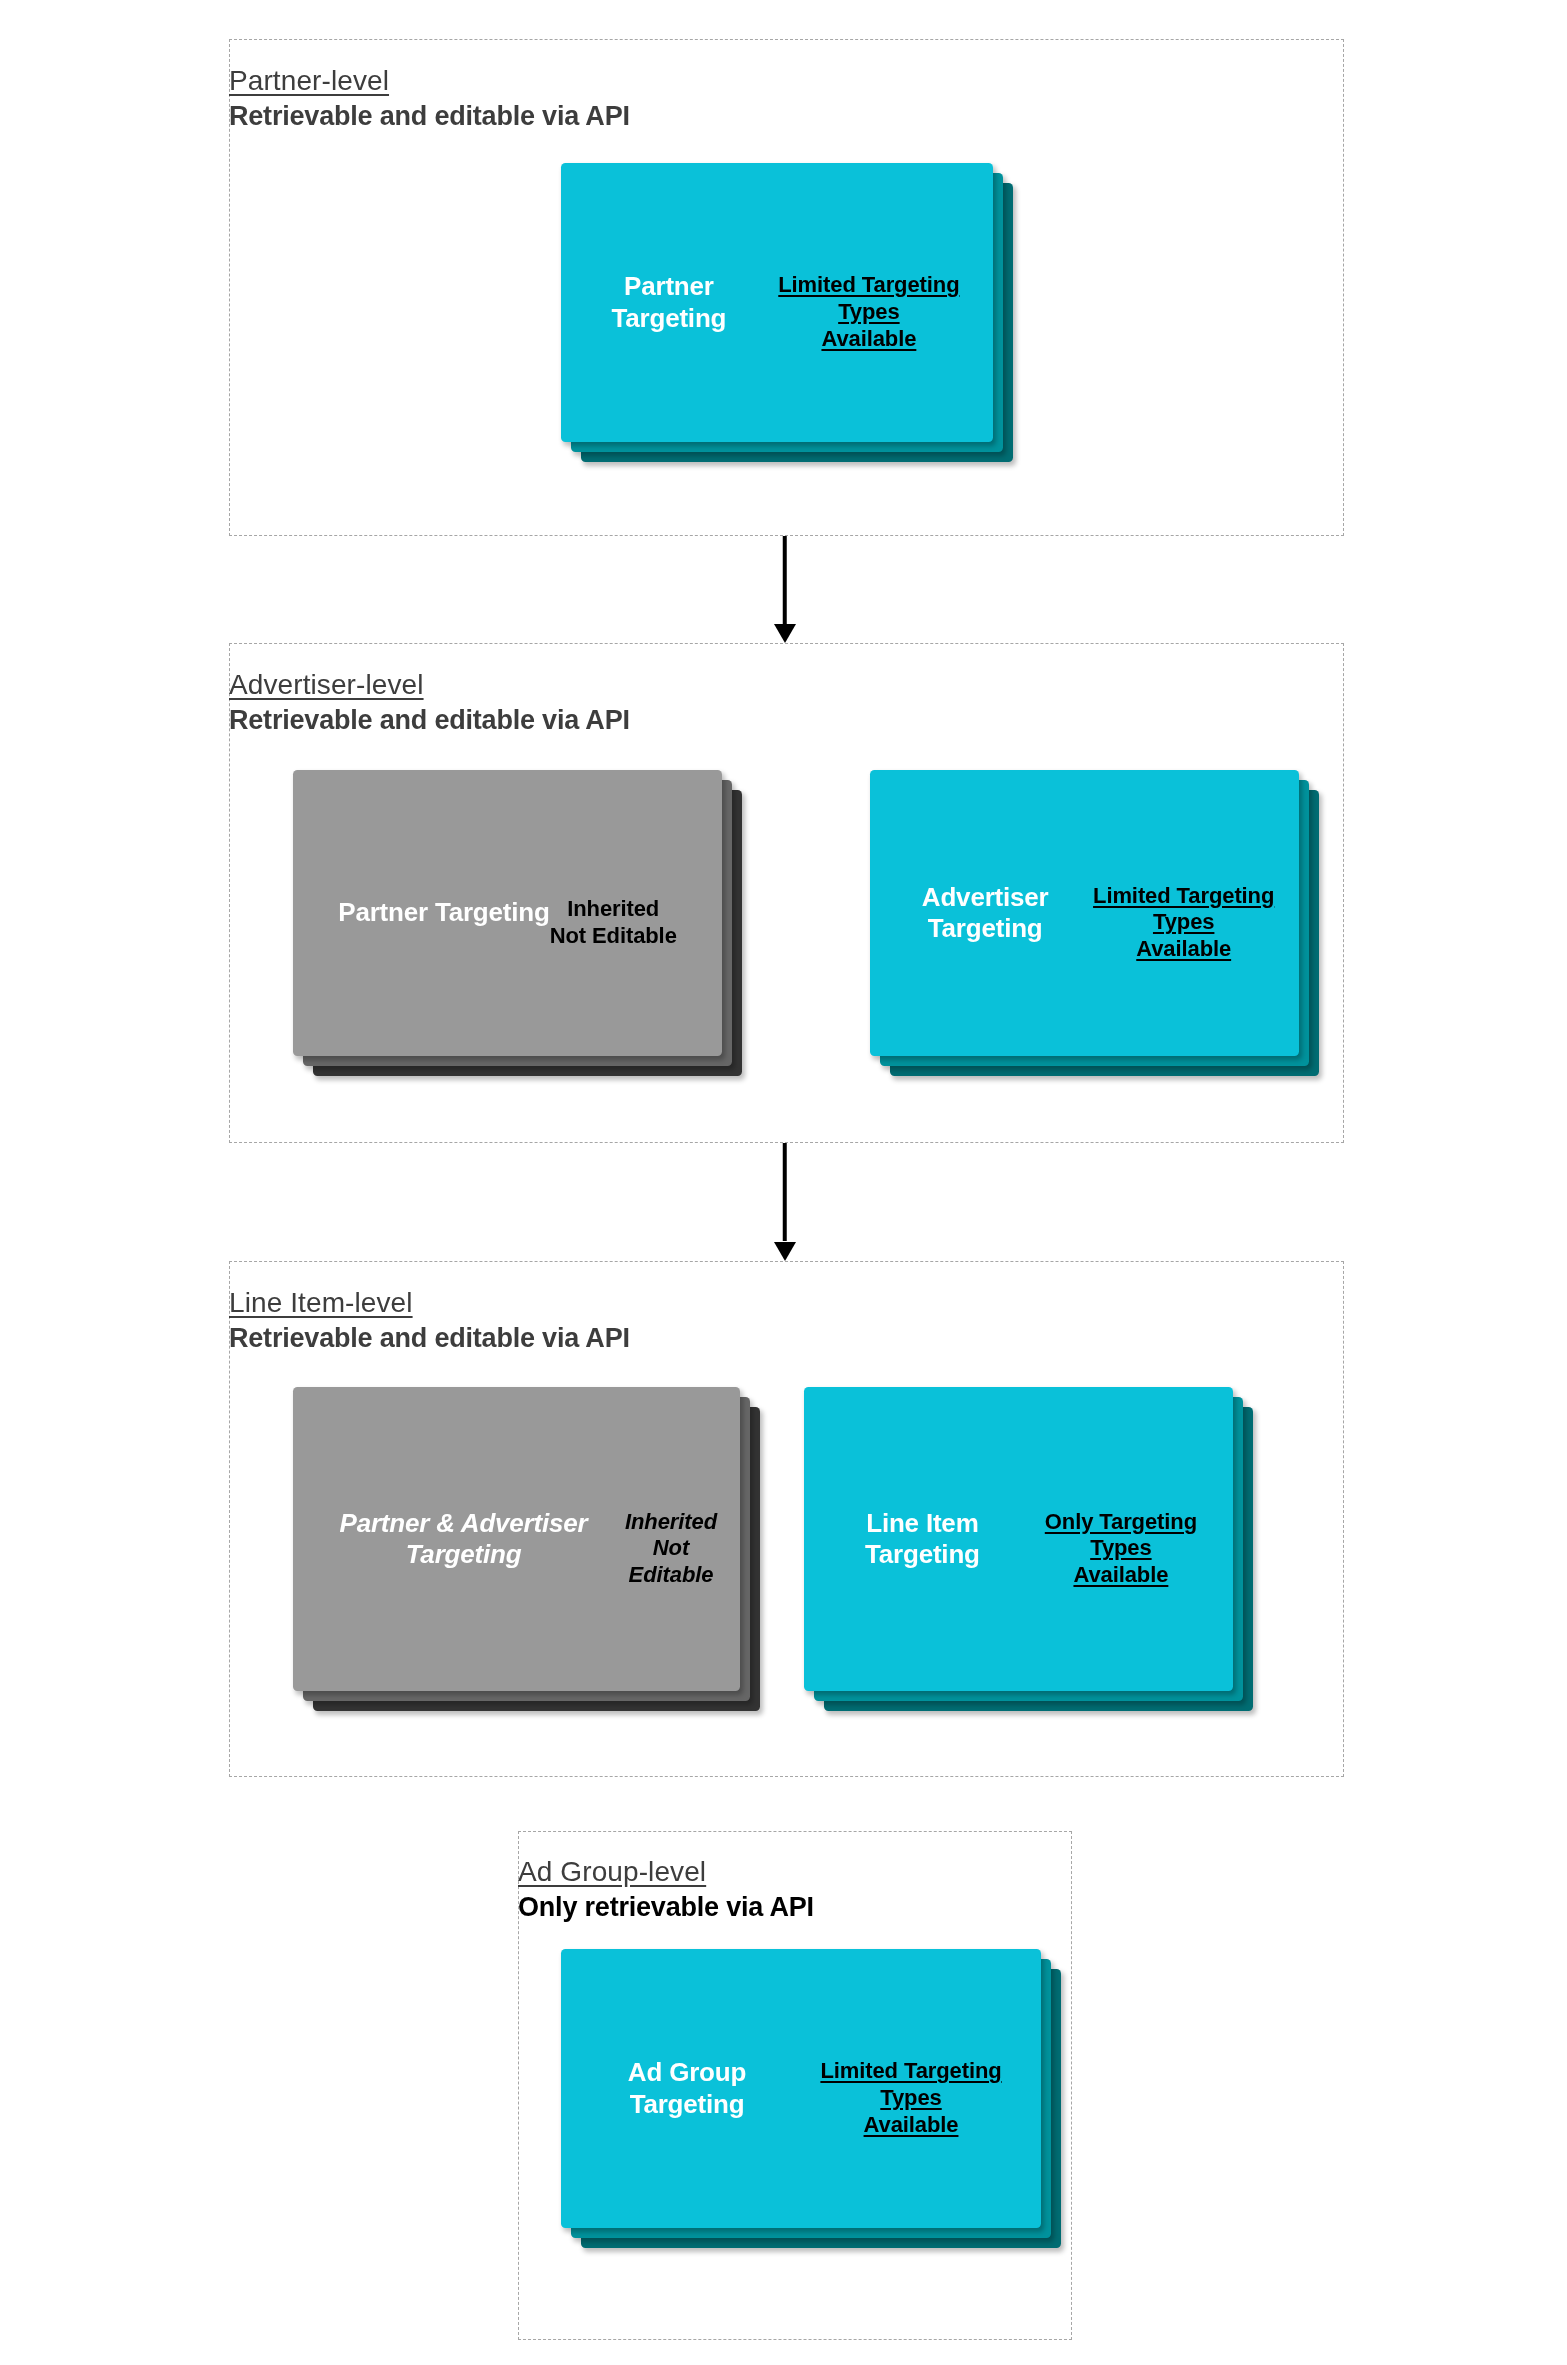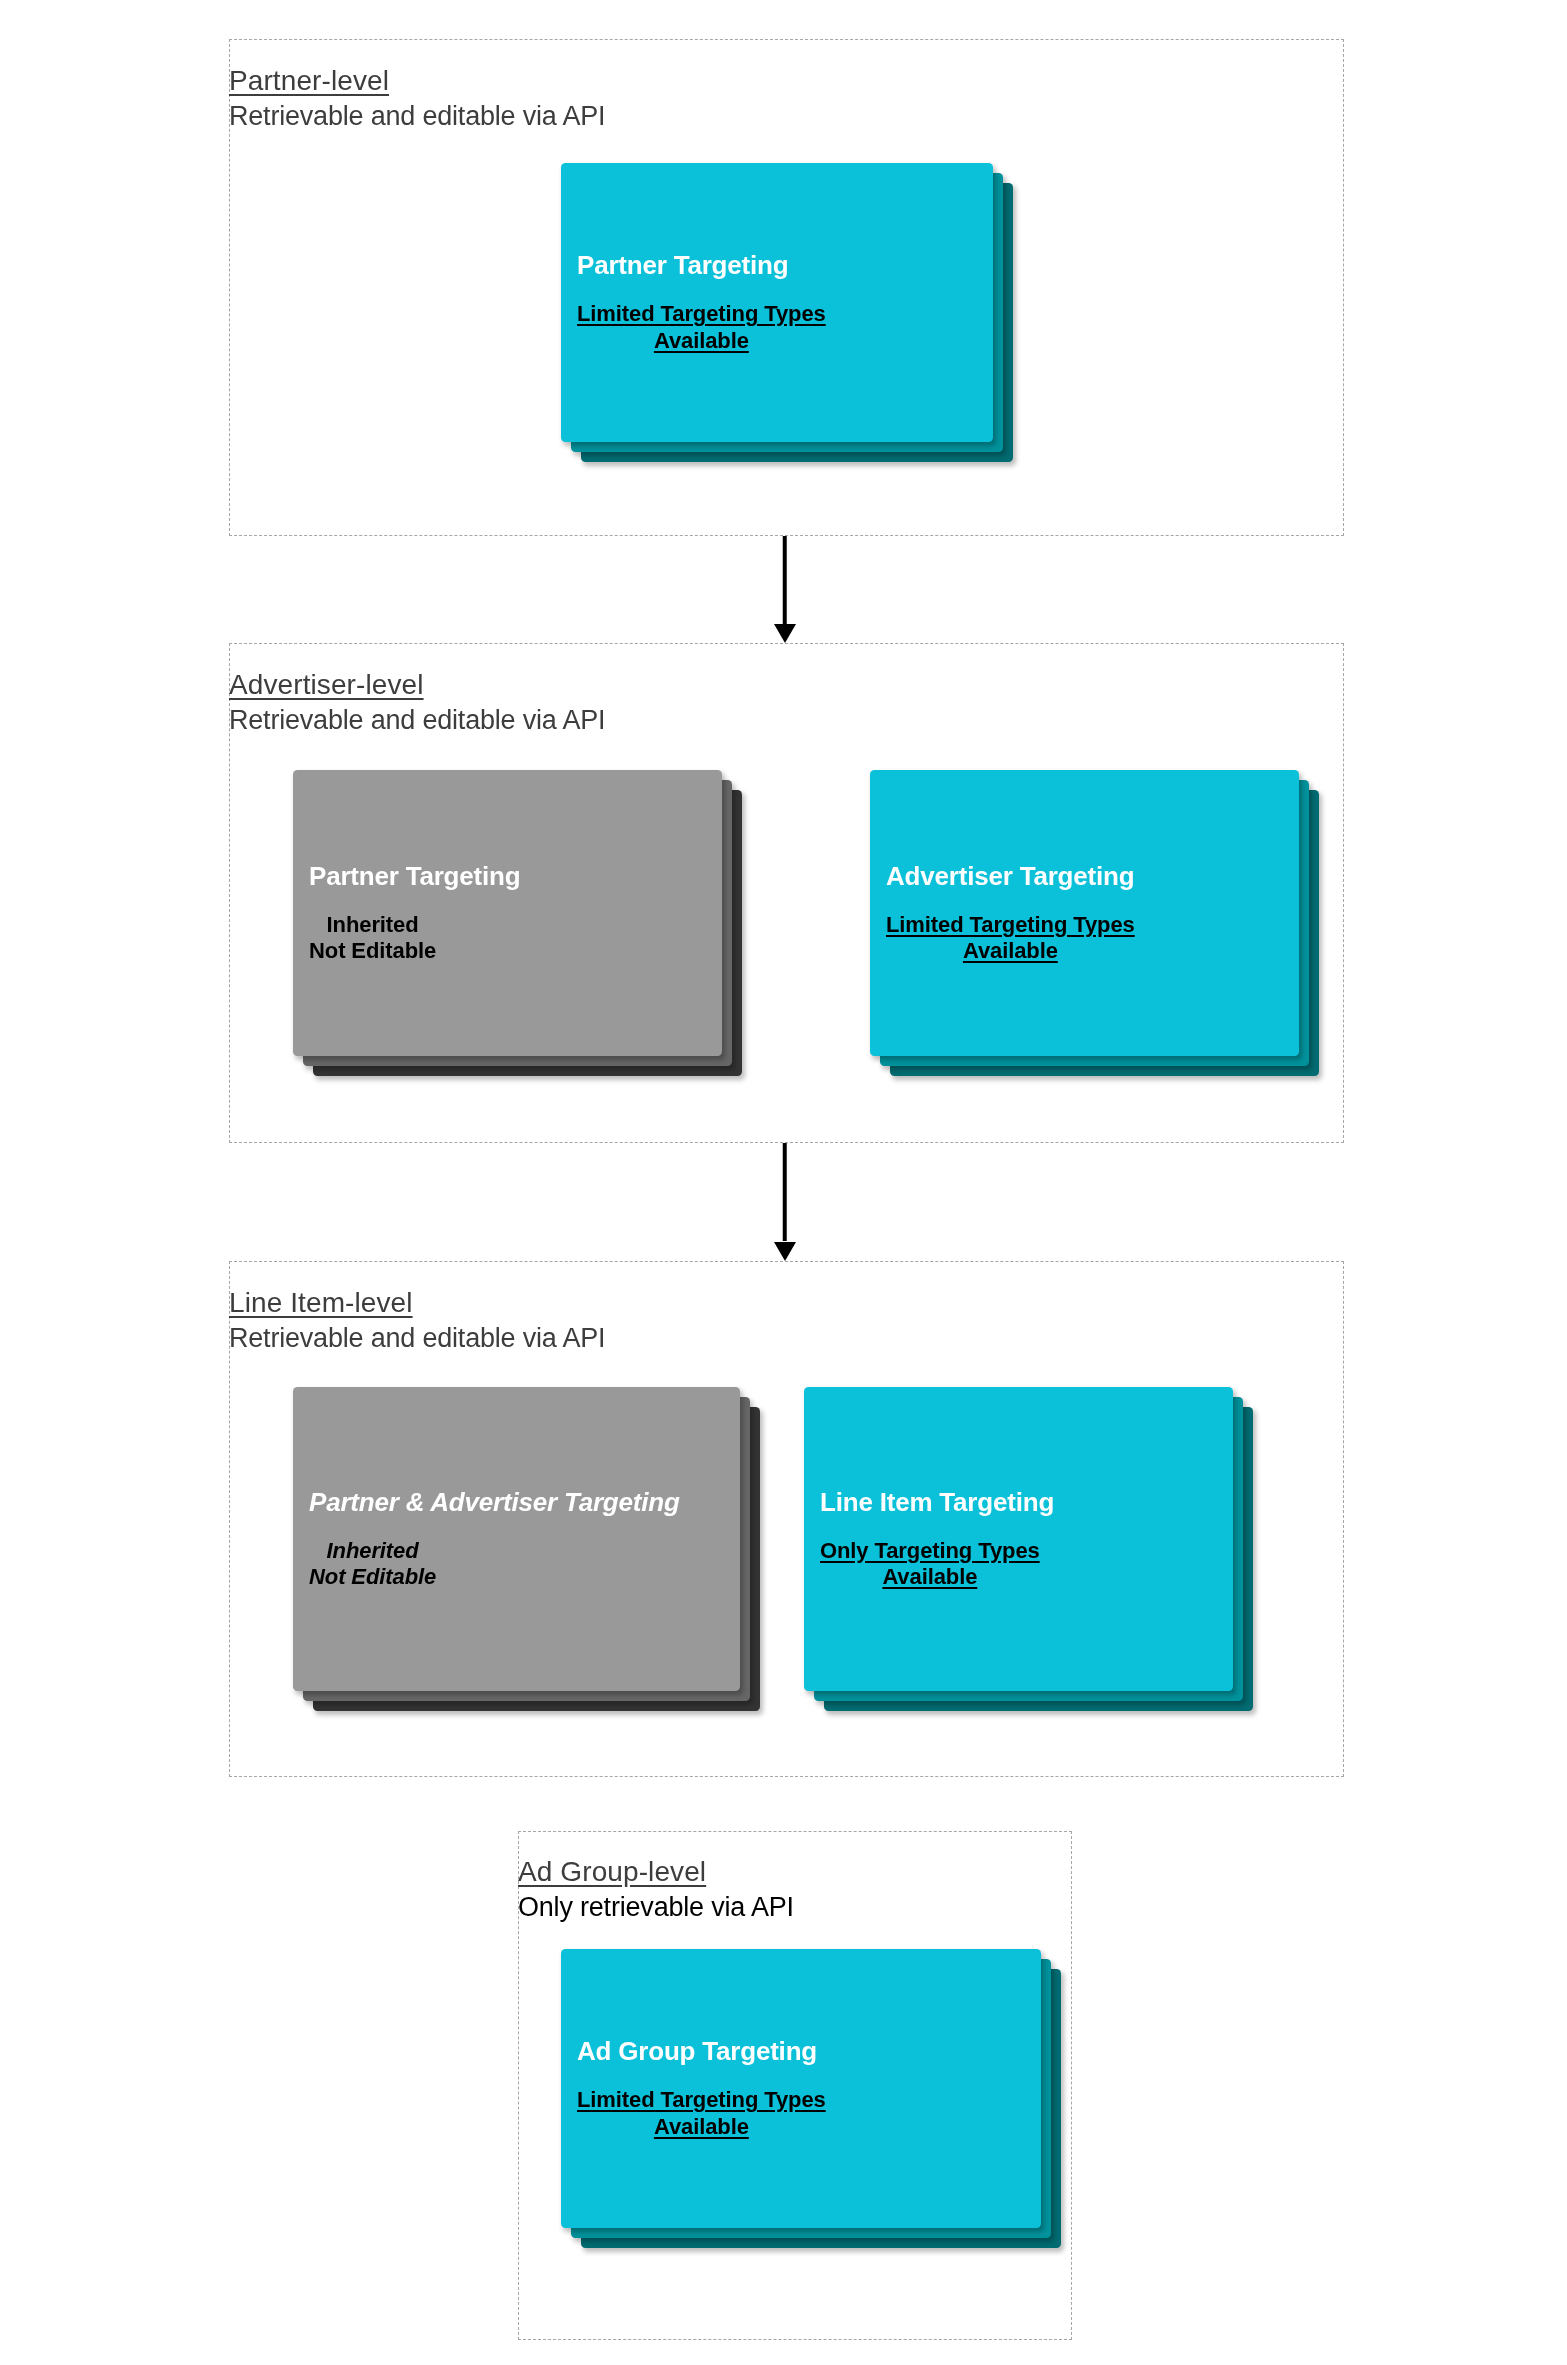--- a/index.html
+++ b/index.html
@@ -46,21 +46,21 @@
     font-weight: 400;
     color: #3d3d3d;
     text-decoration: underline;
     text-underline-offset: 3.6px;
     line-height: 1.18;
     letter-spacing: 0.1px;
   }
   .level-sub {
     display: block;
     font-size: 27px;
-    font-weight: 400;
+    font-weight: 700;
     color: #3d3d3d;
     line-height: 1.2;
     margin-top: 2.7px;
     letter-spacing: -0.2px;
   }
   .level-sub.alert {
     color: #000000;
   }
 
   
@@ -72,22 +72,21 @@
   .card-layer {
     position: absolute;
     border-radius: 4.5px;
     box-shadow: 2.7px 3.6px 5.4px rgba(0,0,0,0.26);
   }
   .layer-back  { left: 19.6px; top: 19.6px; right: -19.6px; bottom: -19.6px; }
   .layer-mid   { left: 9.8px; top: 9.8px; right: -9.8px; bottom: -9.8px; }
   .layer-front {
     left: 0; top: 0; right: 0; bottom: 0;
     display: flex;
-    flex-direction: column;
-    align-items: flex-start;
+    align-items: center;
     justify-content: center;
     text-align: center;
     padding: 7.1px 16px;
     box-sizing: border-box;
   }
 
   
   .cyan .layer-back  { background: #006c72; }
   .cyan .layer-mid   { background: #00929c; }
   .cyan .layer-front { background: #0ac1d9; }

